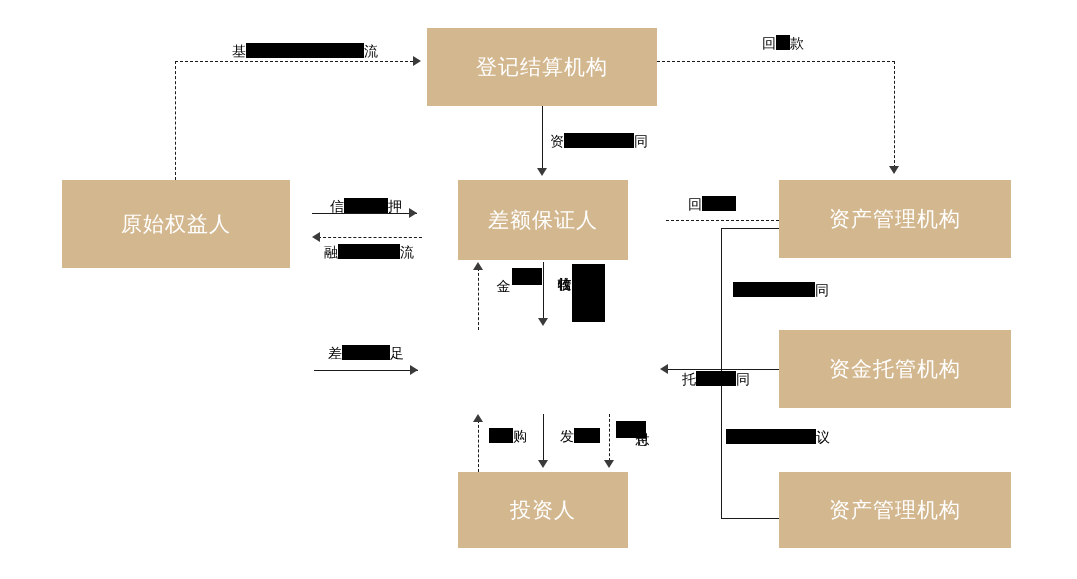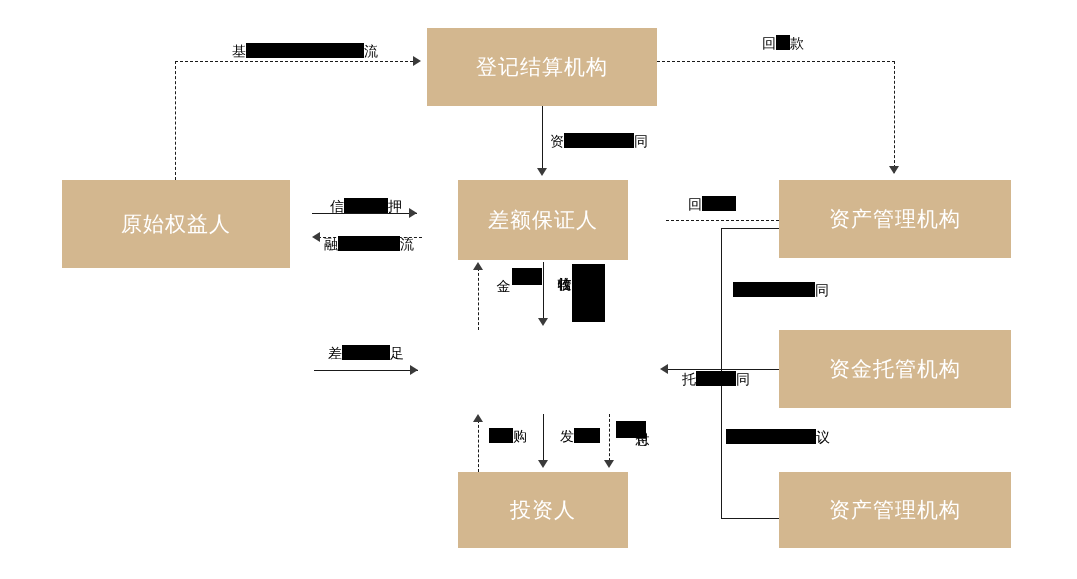--- a/index.html
+++ b/index.html
@@ -155,21 +155,21 @@
   </div>
 
   <div class="lbl" style="left:550px;top:133px;">
     <span>资</span><span class="rd" style="width:70px;"></span><span>同</span>
   </div>
 
   <div class="lbl" style="left:330px;top:198px;">
     <span>信</span><span class="rd" style="width:44px;"></span><span>押</span>
   </div>
 
-  <div class="lbl" style="left:324px;top:236px;">
+  <div class="lbl" style="left:324px;top:244px;">
     <span>融</span><span class="rd" style="width:62px;"></span><span>流</span>
   </div>
 
   <div class="lbl" style="left:688px;top:196px;">
     <span>回</span><span class="rd" style="width:34px;"></span><span></span>
   </div>
 
   <div class="lbl" style="left:733px;top:282px;">
     <span></span><span class="rd" style="width:82px;"></span><span>同</span>
   </div>

